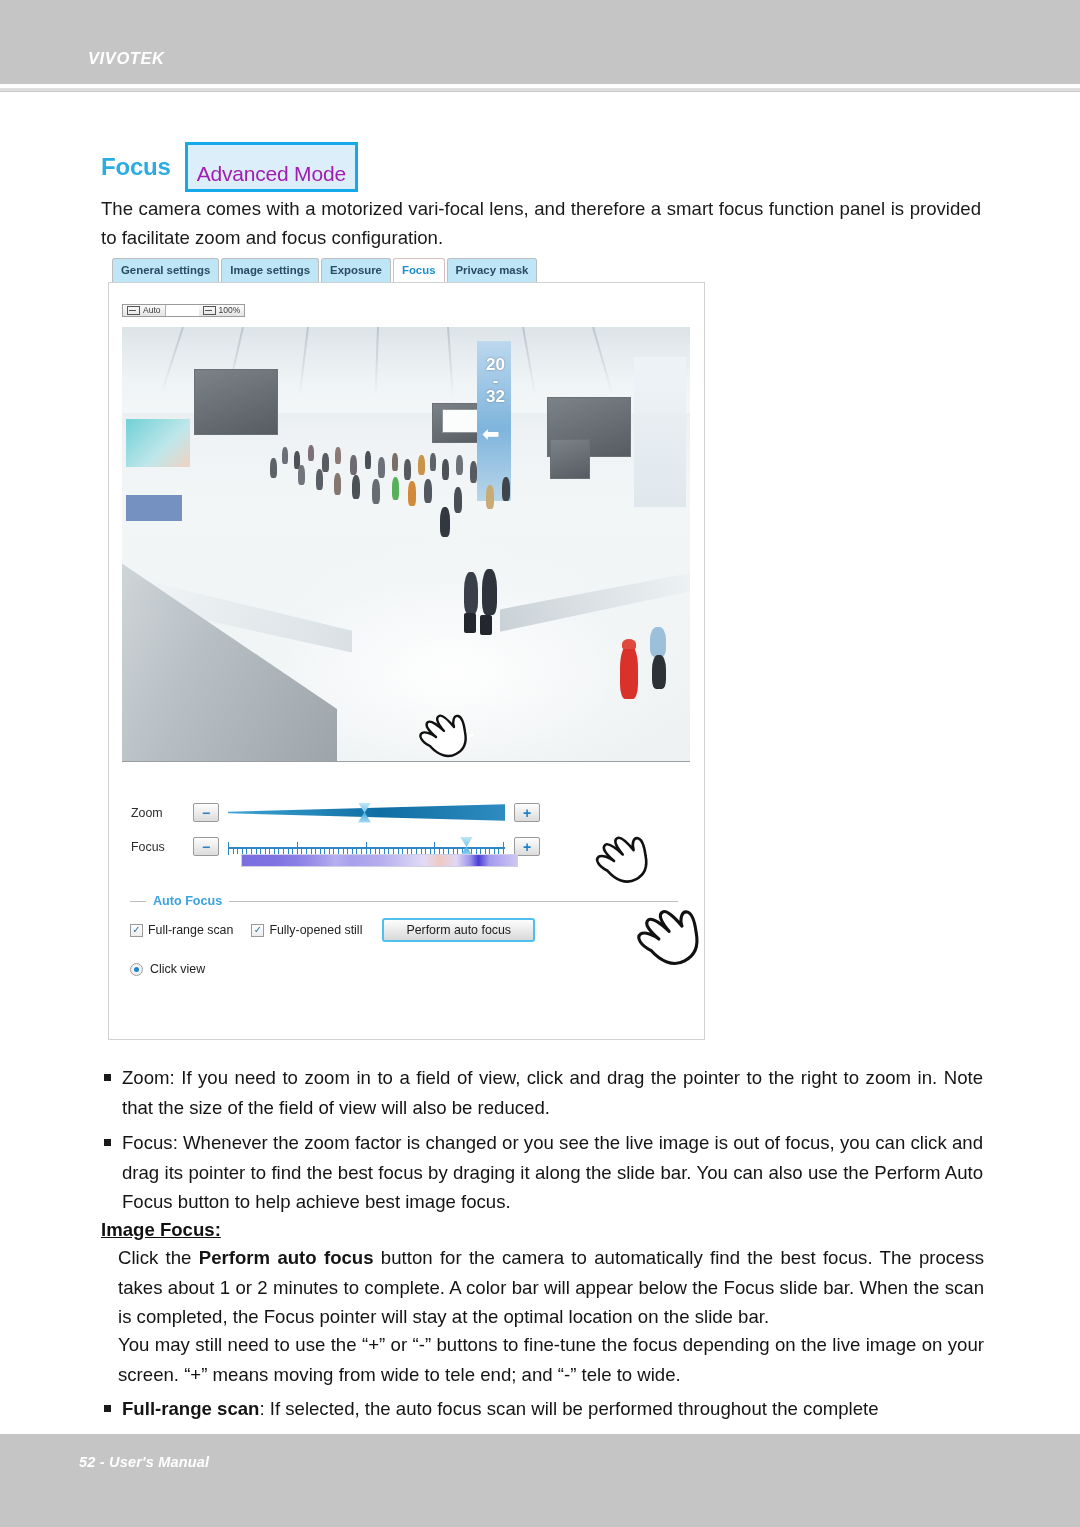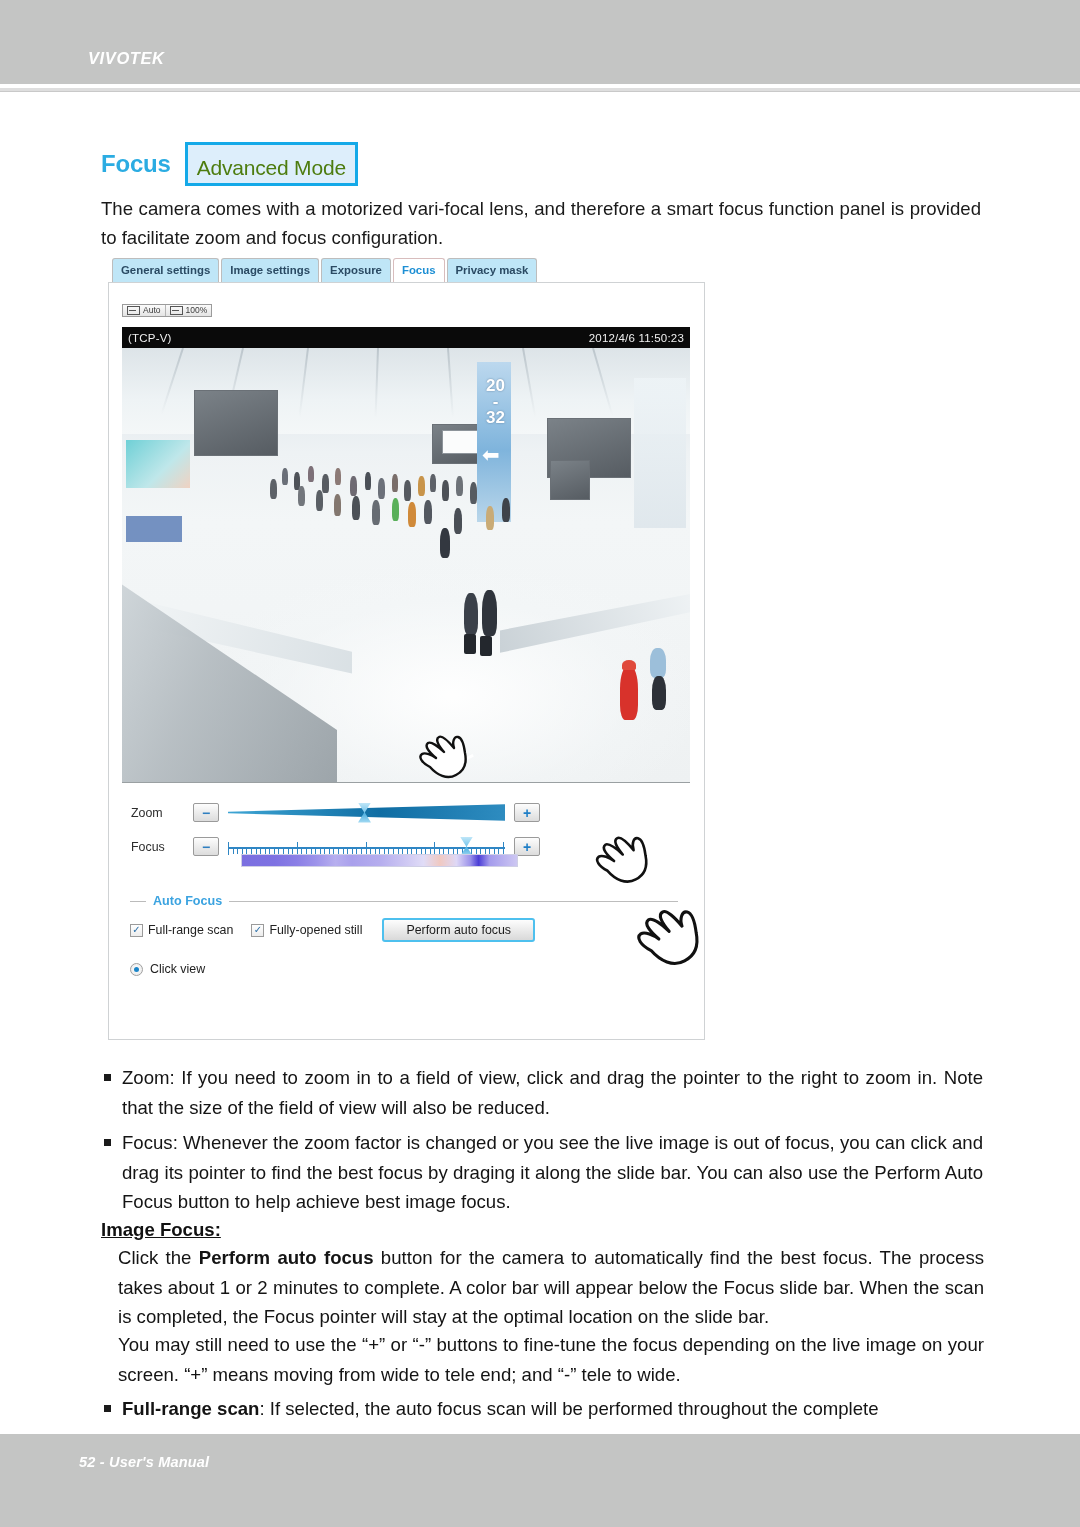--- a/index.html
+++ b/index.html
@@ -55,23 +55,23 @@
   }
   .section-title {
     color: #2bace2;
     font-size: 24px;
     font-weight: bold;
     letter-spacing: -0.2px;
   }
   .mode-badge {
     border: 3px solid #14a9e8;
     background: #ddeefb;
-    color: #4d7c0f;
+    color: #a21caf;
     font-size: 21px;
-    padding: 11px 9px 3px 9px;
+    padding: 17px 9px 3px 9px;
     line-height: 1.12;
     letter-spacing: -0.2px;
   }
 
   
   .intro {
     position: absolute;
     left: 101px; top: 194px;
     width: 880px;
     font-size: 18.6px;
@@ -123,20 +123,21 @@
     border: 1px solid #cfd2d4;
     box-sizing: border-box;
   }
 
   
   .viewsize-row {
     position: absolute;
     left: 13px; top: 21px;
     display: flex;
     border: 1px solid #9b9b9b;
+    gap: 33px;
   }
   .viewsize-btn {
     display: flex;
     align-items: center;
     gap: 3px;
     background: linear-gradient(#fbfbfb, #e4e4e4);
     border-right: 1px solid #b4b4b4;
     padding: 1px 4px;
     font-size: 8.5px;
     color: #3b3b3b;
@@ -504,24 +505,20 @@
         <span class="mini-glyph"></span>
         <span>Auto</span>
       </div>
       <div class="viewsize-btn">
         <span class="mini-glyph"></span>
         <span>100%</span>
       </div>
     </div>
 
     <div class="video-wrap">
-      <div class="video-osd">
-        <span>(TCP-V)</span>
-        <span>2012/4/6 11:50:23</span>
-      </div>
       <div class="video-frame">
         <div class="scene">
           <div class="ceiling"></div>
           <div class="ceil-rib" style="left:60px;  transform:rotate(18deg);"></div>
           <div class="ceil-rib" style="left:120px; transform:rotate(13deg);"></div>
           <div class="ceil-rib" style="left:185px; transform:rotate(7deg);"></div>
           <div class="ceil-rib" style="left:255px; transform:rotate(2deg);"></div>
           <div class="ceil-rib" style="left:325px; transform:rotate(-4deg);"></div>
           <div class="ceil-rib" style="left:400px; transform:rotate(-10deg);"></div>
           <div class="ceil-rib" style="left:470px; transform:rotate(-16deg);"></div>

